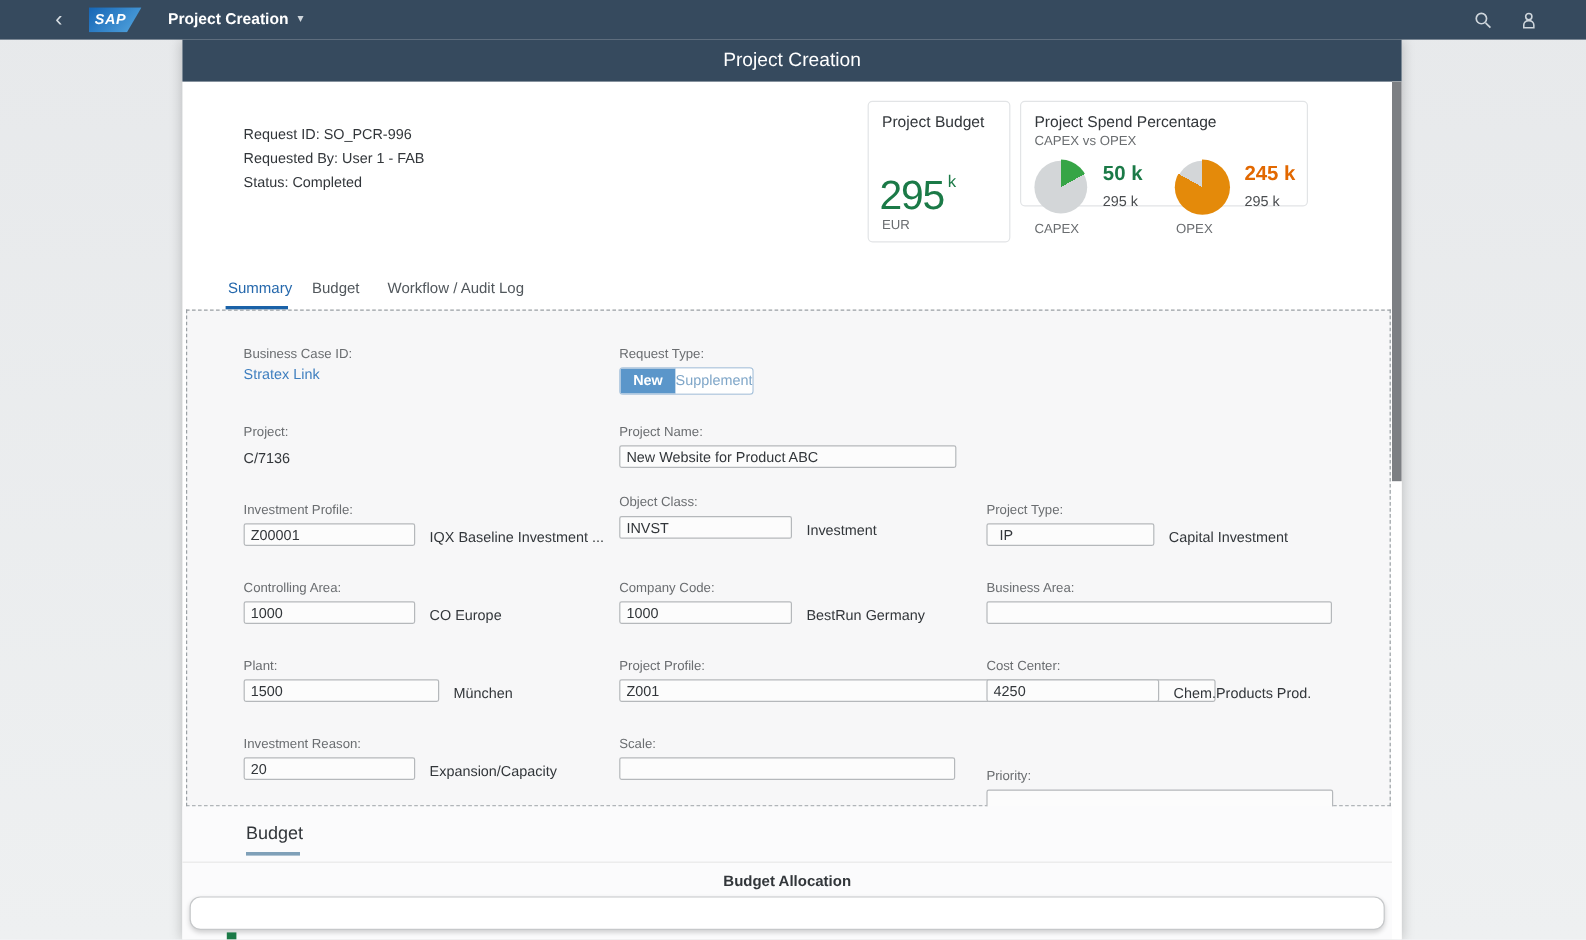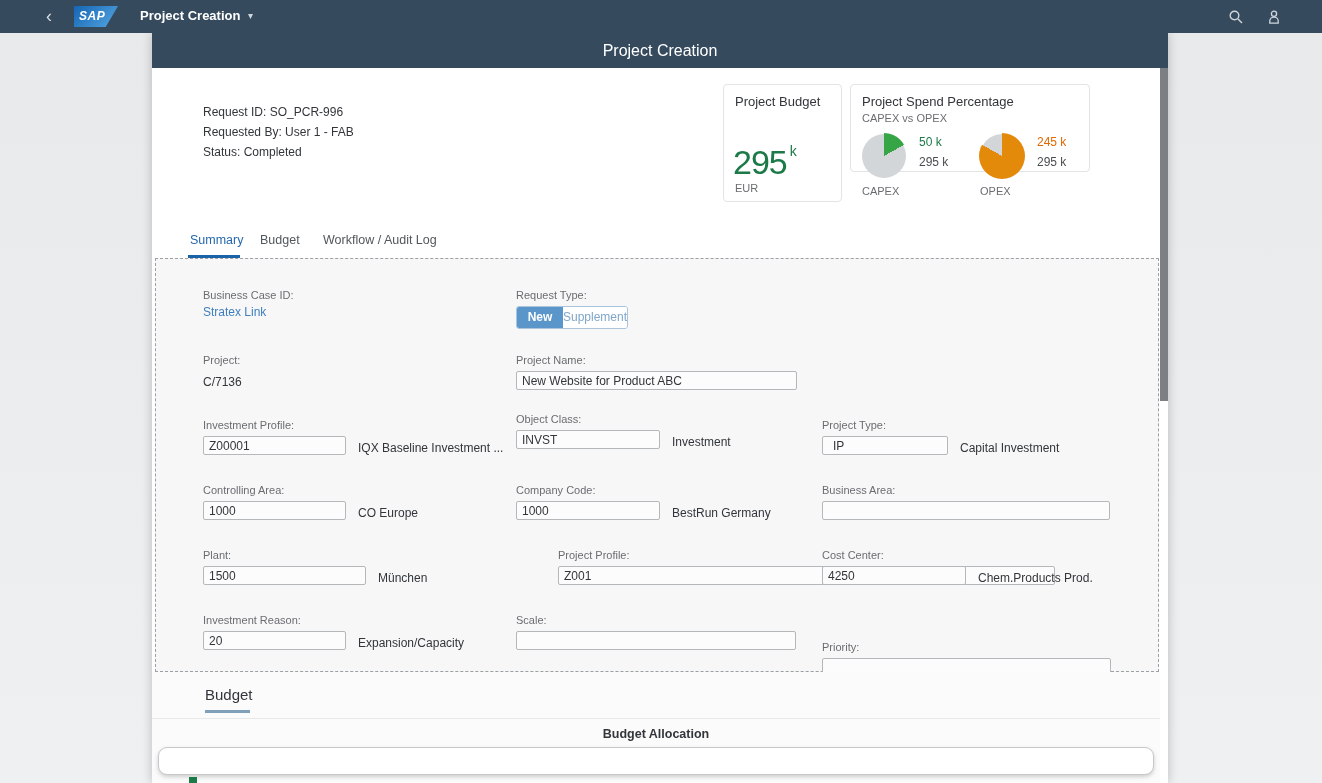--- a/index.html
+++ b/index.html
@@ -28,21 +28,21 @@
   .card-sub { position:absolute; left:11px; top:27px; font-size:11px; color:#6a6d70; }
   .big-num { position:absolute; left:9px; top:58px; font-size:34px; letter-spacing:-1px; }
   .big-unit { font-size:14px; vertical-align:18px; margin-left:3px; }
   .card-cur { position:absolute; left:11px; top:97px; font-size:11px; color:#6a6d70; }
 
   .pie-group { position:absolute; top:48px; width:110px; }
   .pie-wrap { position:absolute; left:0; top:0; width:46px; height:46px; }
   .pie-base { position:absolute; left:1px; top:1px; width:44px; height:44px; border-radius:50%; background:#d3d6d8; }
   .pie-slice { position:absolute; left:0; top:0; width:46px; height:46px; border-radius:50%; }
   .pie-vals { position:absolute; left:58px; top:2px; }
-  .pie-val { font-size:12px; font-weight:normal; }
+  .pie-val { font-size:17px; font-weight:bold; }
   .pie-total { font-size:12px; color:#4a4d50; margin-top:6px; }
   .pie-label { position:absolute; left:1px; top:52px; font-size:11px; color:#6a6d70; }
 
   
   .tab { position:absolute; top:200px; font-size:12.5px; color:#51575c; cursor:pointer; }
   .tab.sel { color:#2568ac; }
   .tab-underline { position:absolute; top:222px; height:3px; background:#1a62a8; }
 
   
   .formbox { position:absolute; left:3px; top:225px; width:1004px; height:414px; background:#f7f7f8; border:1px dashed #9aa0a4; }
@@ -179,21 +179,21 @@
     <div class="fld" style="left:364px; top:380px;">
       <div class="f-label">Object Class:</div>
       <div class="f-row">
           <input class="inp" style="width: 144px;" value="INVST">
           <span class="f-desc">Investment</span>
         </div>
     </div>
     <div class="fld" style="left:670px; top:386px;">
       <div class="f-label">Project Type:</div>
       <div class="f-row">
-          <input class="inp" style="width: 126px; padding-left: 10px;" value="IP">
+          <input class="inp" style="width: 140px; padding-left: 10px;" value="IP">
           <span class="f-desc">Capital Investment</span>
         </div>
     </div>
 
     <div class="fld" style="left:51px; top:451px;">
       <div class="f-label">Controlling Area:</div>
       <div class="f-row">
           <input class="inp" style="width: 143px;" value="1000">
           <span class="f-desc">CO Europe</span>
         </div>
@@ -212,21 +212,21 @@
         </div>
     </div>
 
     <div class="fld" style="left:51px; top:516px;">
       <div class="f-label">Plant:</div>
       <div class="f-row">
           <input class="inp" style="width: 163px;" value="1500">
           <span class="f-desc">München</span>
         </div>
     </div>
-    <div class="fld" style="left:364px; top:516px;margin-left:42px;">
+    <div class="fld" style="left:364px; top:516px;">
       <div class="f-label">Project Profile:</div>
       <div class="f-row">
           <input class="inp" style="width: 497px;" value="Z001">
         </div>
     </div>
     <div class="fld" style="left:670px; top:516px;">
       <div class="f-label">Cost Center:</div>
       <div class="f-row">
           <input class="inp" style="width: 144px;" value="4250">
           <span class="f-desc">Chem.Products Prod.</span>

